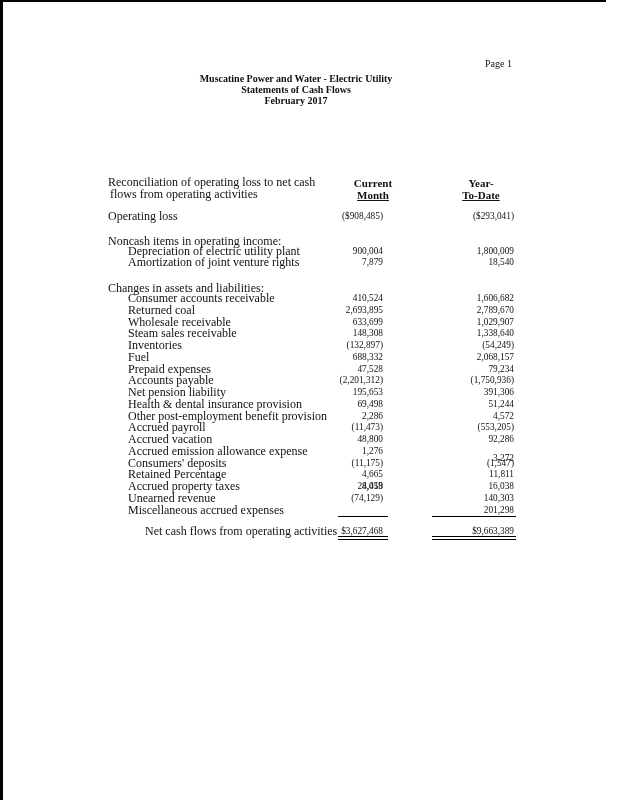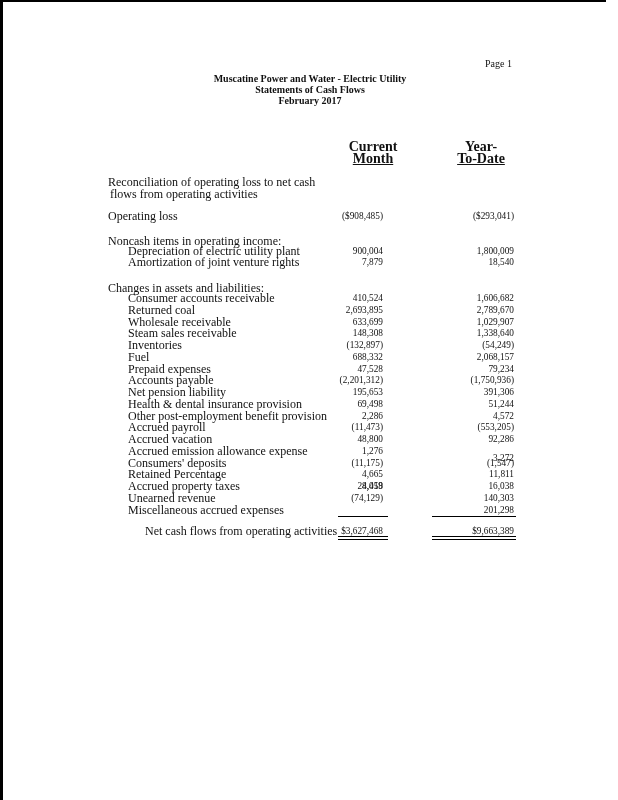--- a/index.html
+++ b/index.html
@@ -3,22 +3,22 @@
 <meta charset="utf-8">
 <style>
   html, body { margin: 0; padding: 0; }
   body {
     width: 618px; height: 800px; background: #ffffff; position: relative; overflow: hidden;
     font-family: "Liberation Serif", "DejaVu Serif", serif; color: #111;
   }
   .scan-left { position: absolute; left: 0; top: 0; width: 3px; height: 800px; background: #000; }
   .scan-top { position: absolute; left: 0; top: 0; width: 606px; height: 2px; background: #000; }
   .page-num { position: absolute; left: 470px; top: 58px; width: 42px; text-align: right; font-size: 10px; }
-  .hdr { position: absolute; left: 160px; width: 300px; text-align: center; font-size: 10px; font-weight: bold; line-height: 11px; }
-  .colhead { position: absolute; width: 80px; text-align: center; font-size: 14px; font-weight: bold; line-height: 12px; }
+  .hdr { position: absolute; left: 146px; width: 300px; text-align: center; font-size: 10px; font-weight: bold; line-height: 11px; }
+  .colhead { position: absolute; width: 80px; text-align: center; font-size: 11px; font-weight: bold; line-height: 12px; margin-top: 36px; }
   .colhead .u { text-decoration: underline; }
   .lbl { position: absolute; font-size: 12px; white-space: nowrap; line-height: 10px; }
   .num { position: absolute; font-size: 9.3px; text-align: right; white-space: nowrap; line-height: 10px; }
   .c1 { left: 310px; width: 73px; }
   .c2 { left: 420px; width: 94px; }
   .rule { position: absolute; height: 0; border-top: 1px solid #000; }
   .dbl { position: absolute; height: 2px; border-top: 1.5px solid #000; border-bottom: 1.5px solid #000; }
 </style>
 </head>
 <body>

